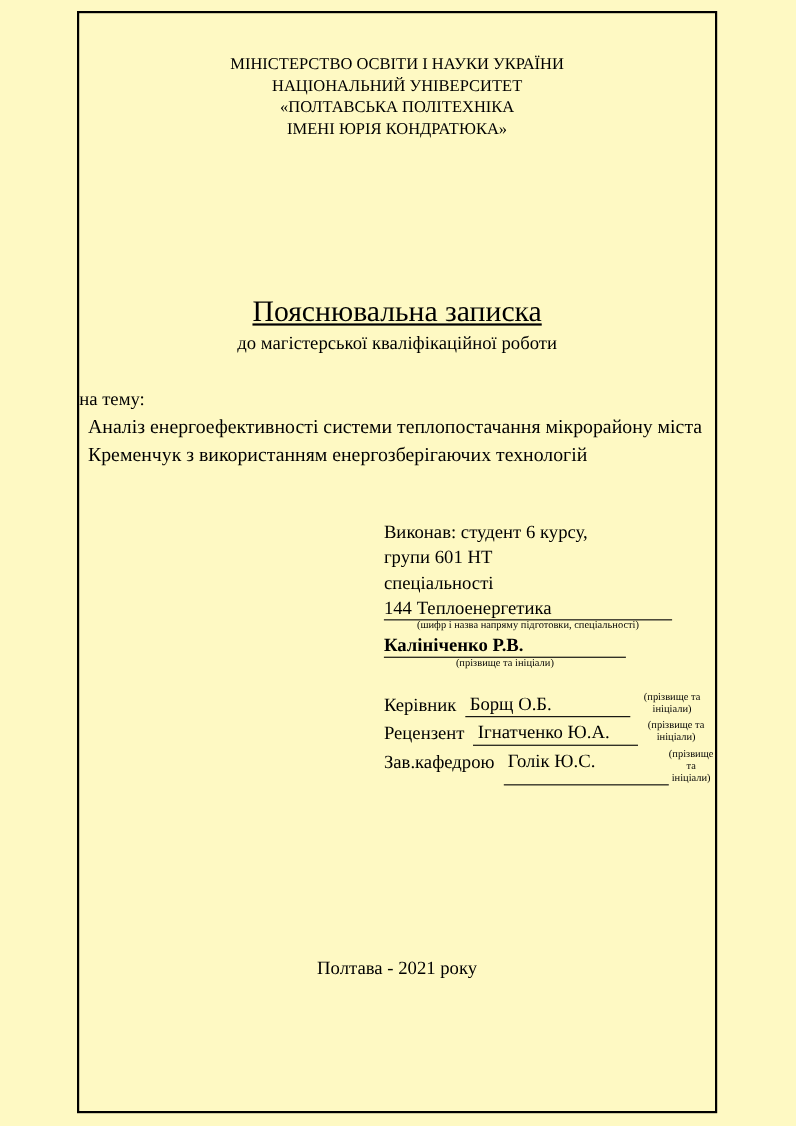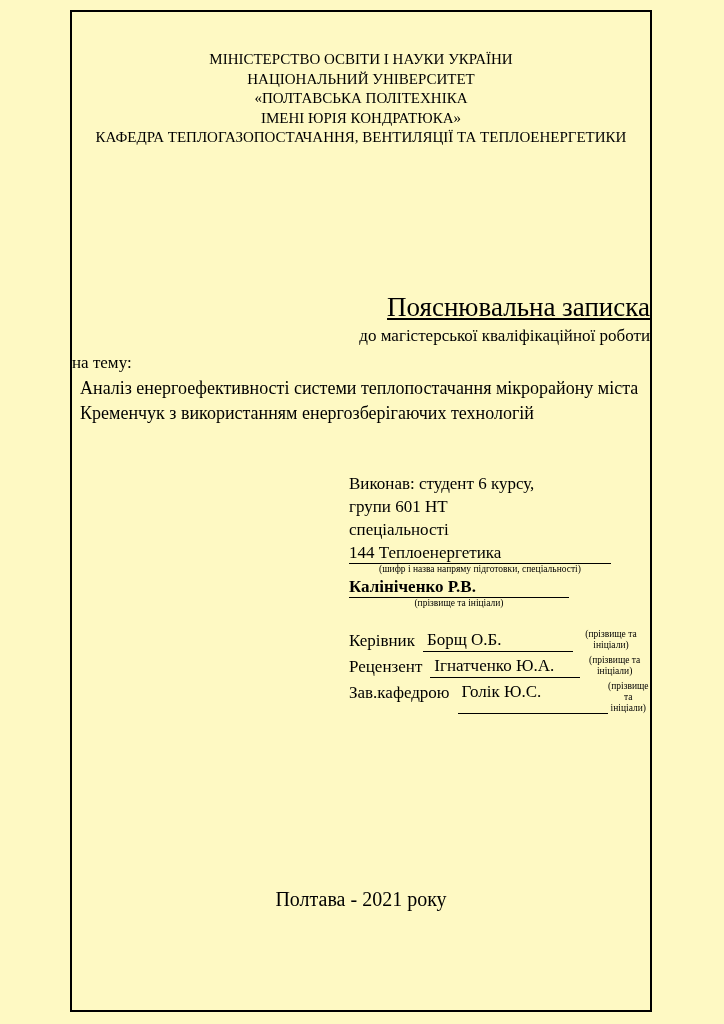--- a/index.html
+++ b/index.html
@@ -31,22 +31,21 @@
     width: 100%;
     text-align: center;
     font-size: 15px;
     line-height: 19.5px;
   }
   .title-block {
     position: absolute;
     top: 255px;
     left: 0;
     width: 100%;
-    text-align: right;
-    margin-top: 24px;
+    text-align: center;
   }
   .doc-title {
     font-size: 27px;
     line-height: 32px;
     text-decoration: underline;
   }
   .doc-subtitle {
     font-size: 17px;
     line-height: 22px;
     margin-top: 2px;
@@ -123,39 +122,38 @@
   }
   .sig-name {
     border-bottom: 1px solid #000000;
     line-height: 22px;
     padding: 0 6px 0 4px;
     min-width: 140px;
     white-space: nowrap;
   }
   .footer-block {
     position: absolute;
-    top: 876px;
-    left: 0;
-    width: 100%;
-    text-align: center;
-    font-size: 20px;
+    top: 858px;
+    left: 0;
+    width: 100%;
+    text-align: center;
+    font-size: 17px;
   }
 </style>
 </head>
 <body>
 
 <div class="page">
   <div class="frame">
 
     <div class="header-block">
       <div>МІНІСТЕРСТВО ОСВІТИ І НАУКИ УКРАЇНИ</div>
       <div>НАЦІОНАЛЬНИЙ УНІВЕРСИТЕТ</div>
       <div>«ПОЛТАВСЬКА ПОЛІТЕХНІКА</div>
       <div>ІМЕНІ ЮРІЯ КОНДРАТЮКА»</div>
-      <div>КАФЕДРА ТЕПЛОГАЗОПОСТАЧАННЯ, ВЕНТИЛЯЦІЇ ТА ТЕПЛОЕНЕРГЕТИКИ</div>
     </div>
 
     <div class="title-block">
       <div class="doc-title">Пояснювальна записка</div>
       <div class="doc-subtitle">до магістерської кваліфікаційної роботи</div>
     </div>
 
     <div class="topic-block">
       <div class="topic-label">на тему:</div>
       <div class="topic-text">Аналіз енергоефективності системи теплопостачання мікрорайону міста Кременчук з використанням енергозберігаючих технологій</div>

